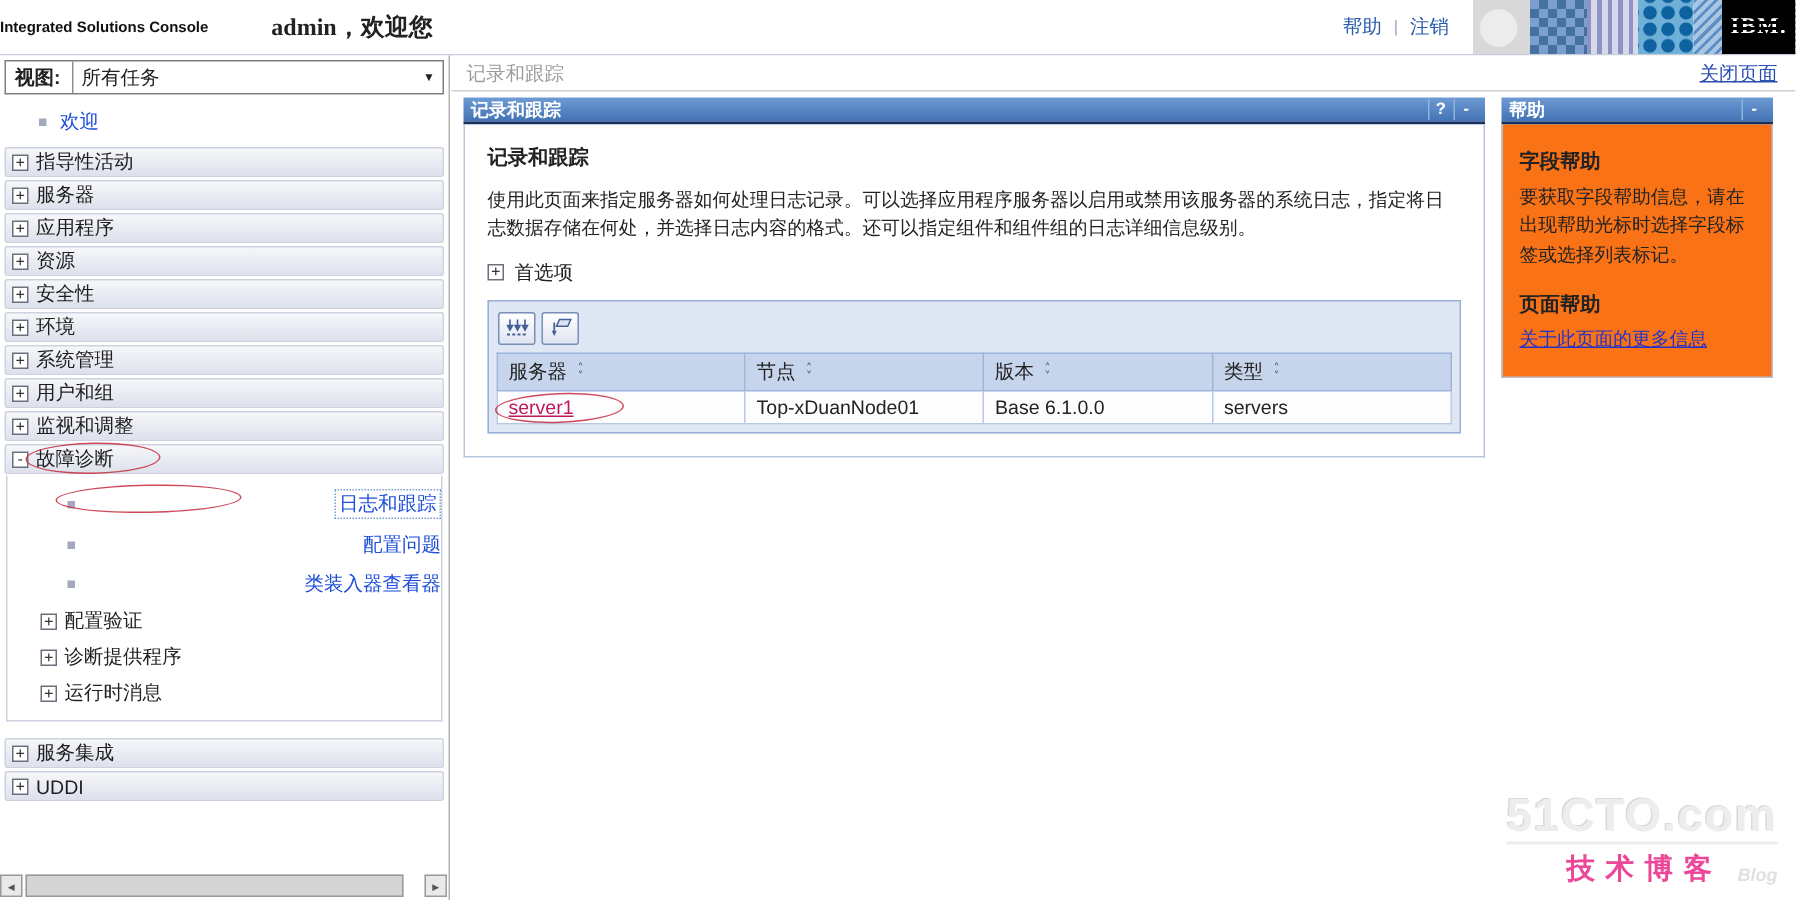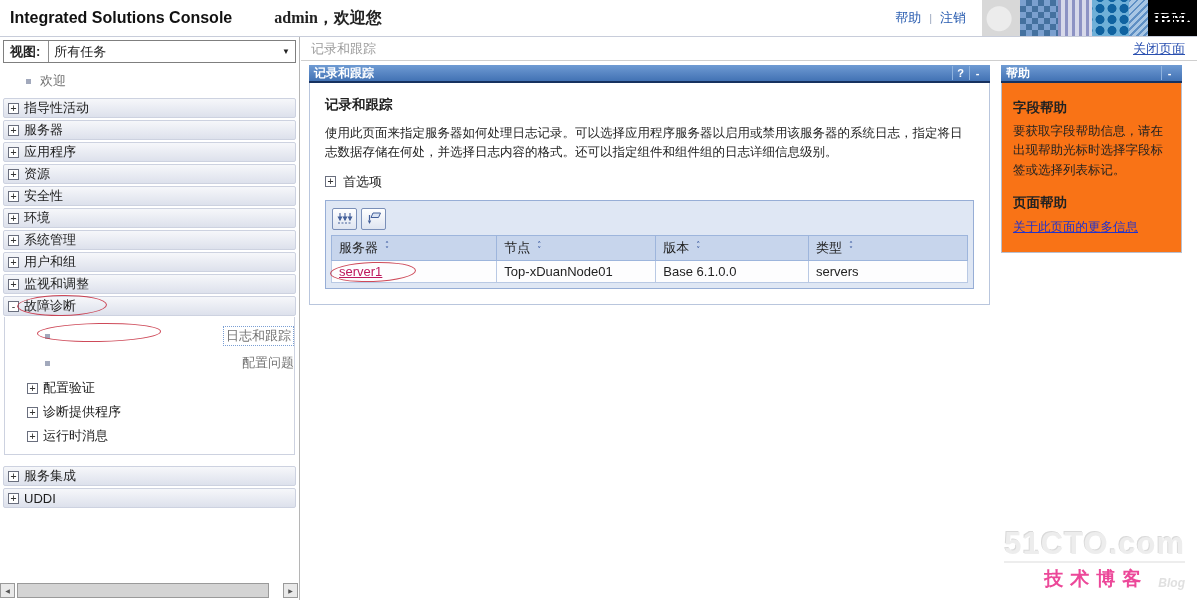--- a/index.html
+++ b/index.html
@@ -1,21 +1,21 @@
 <!DOCTYPE html>
 <html><head>
 <meta charset="utf-8">
 <style>
   * { box-sizing: border-box; margin: 0; padding: 0; }
   html,body { width:1197px; height:600px; }
   body { font-family:"Liberation Sans",sans-serif; background:#fff; position:relative; overflow:hidden; color:#222; }
 
   
   .topbar { height:37px; display:flex; align-items:center; border-bottom:1px solid #c8cdda; background:#fff; }
-  .app-title { font-weight:bold; font-size:16px; margin-left:10px; color:#111; white-space:nowrap; }
+  .app-title { font-weight:bold; font-size:10px; margin-left:0; color:#111; white-space:nowrap; }
   .greeting { font-family:"Liberation Serif",serif; font-weight:bold; font-size:16px; margin-left:42px; white-space:nowrap; }
   .top-right { margin-left:auto; display:flex; align-items:center; height:100%; }
   .top-links { display:flex; align-items:center; gap:8px; margin-right:16px; font-size:13px; }
   .top-link { color:#2a5db0; text-decoration:none; cursor:pointer; }
   .top-sep { color:#9aa6bd; font-size:11px; }
   .banner { display:flex; height:36px; }
   .tile { height:36px; }
   .tile-circle { width:38px; background:radial-gradient(circle at 45% 52%, #ececec 0 12px, #d8d8d8 13px); }
   .tile-checker { width:38px; background-color:#7ba0cf;
     background-image:linear-gradient(45deg,#44719f 25%,transparent 25%,transparent 75%,#44719f 75%),
@@ -32,21 +32,21 @@
     background:repeating-linear-gradient(180deg,transparent 0 2px,#000 2px 4px); }
 
   
   .sidebar { position:absolute; left:0; top:37px; width:300px; bottom:0; background:#fff; border-right:1px solid #b5b5b5; }
   .view-row { margin:3px 3px 2px 3px; border:1px solid #7f7f7f; height:23px; display:flex; align-items:center; background:#fff; cursor:pointer; }
   .view-label { font-weight:bold; font-size:13px; padding:0 8px 0 6px; }
   .view-select { flex:1; border-left:1px solid #8f8f8f; height:100%; display:flex; align-items:center; padding-left:5px; font-size:13px; }
   .view-arrow { margin-left:auto; margin-right:5px; font-size:8px; color:#222; }
   .welcome-row { padding:7px 0 6px 26px; display:flex; align-items:center; gap:9px; }
   .bullet { width:5px; height:5px; background:#a2a9bc; flex:0 0 auto; }
-  a.navlink { color:#737373; text-decoration:none; font-size:13px; cursor:pointer; }
+  a.navlink { color:#1d4ed8; text-decoration:none; font-size:13px; cursor:pointer; }
   .navbar { margin:2px 3px 1px 3px; height:20px; background:linear-gradient(#f6f7fa,#dde1ec); border:1px solid #cdd2e0; border-radius:2px;
             display:flex; align-items:center; padding-left:4px; gap:5px; font-size:13px; color:#1d1d1d; cursor:pointer; position:relative; }
   .ebox { width:11px; height:11px; border:1px solid #6a6f7e; background:#fff; display:grid; place-items:center;
           font-size:10px; line-height:9px; color:#333; flex:0 0 auto; font-family:"DejaVu Sans Mono",monospace; }
   .sub-box { margin:0 4px; border:1px solid #cdd2e0; border-top:none; background:#fff; padding:5px 0 6px; }
   .sub-link-row { padding:4px 0 4px 40px; display:flex; align-items:center; gap:9px; position:relative;justify-content:space-between; }
   .sub-exp-row { padding:3px 0 3px 22px; display:flex; align-items:center; gap:5px; font-size:13px; cursor:pointer; }
   .gap8 { height:9px; }
   .focus-dotted { border:1px dotted #7a9fd4; padding:0 2px; }
 
@@ -191,20 +191,24 @@
 
   <div class="sub-box">
     <div class="sub-link-row">
       <span class="bullet"></span>
       <a class="navlink focus-dotted">日志和跟踪</a>
       <span class="red-ellipse re-log"></span>
     </div>
     <div class="sub-link-row">
       <span class="bullet"></span>
       <a class="navlink">配置问题</a>
+    </div>
+    <div class="sub-link-row">
+      <span class="bullet"></span>
+      <a class="navlink">类装入器查看器</a>
     </div>
     <div class="sub-exp-row">
       <span class="ebox">+</span>
       <span>配置验证</span>
     </div>
     <div class="sub-exp-row">
       <span class="ebox">+</span>
       <span>诊断提供程序</span>
     </div>
     <div class="sub-exp-row">

